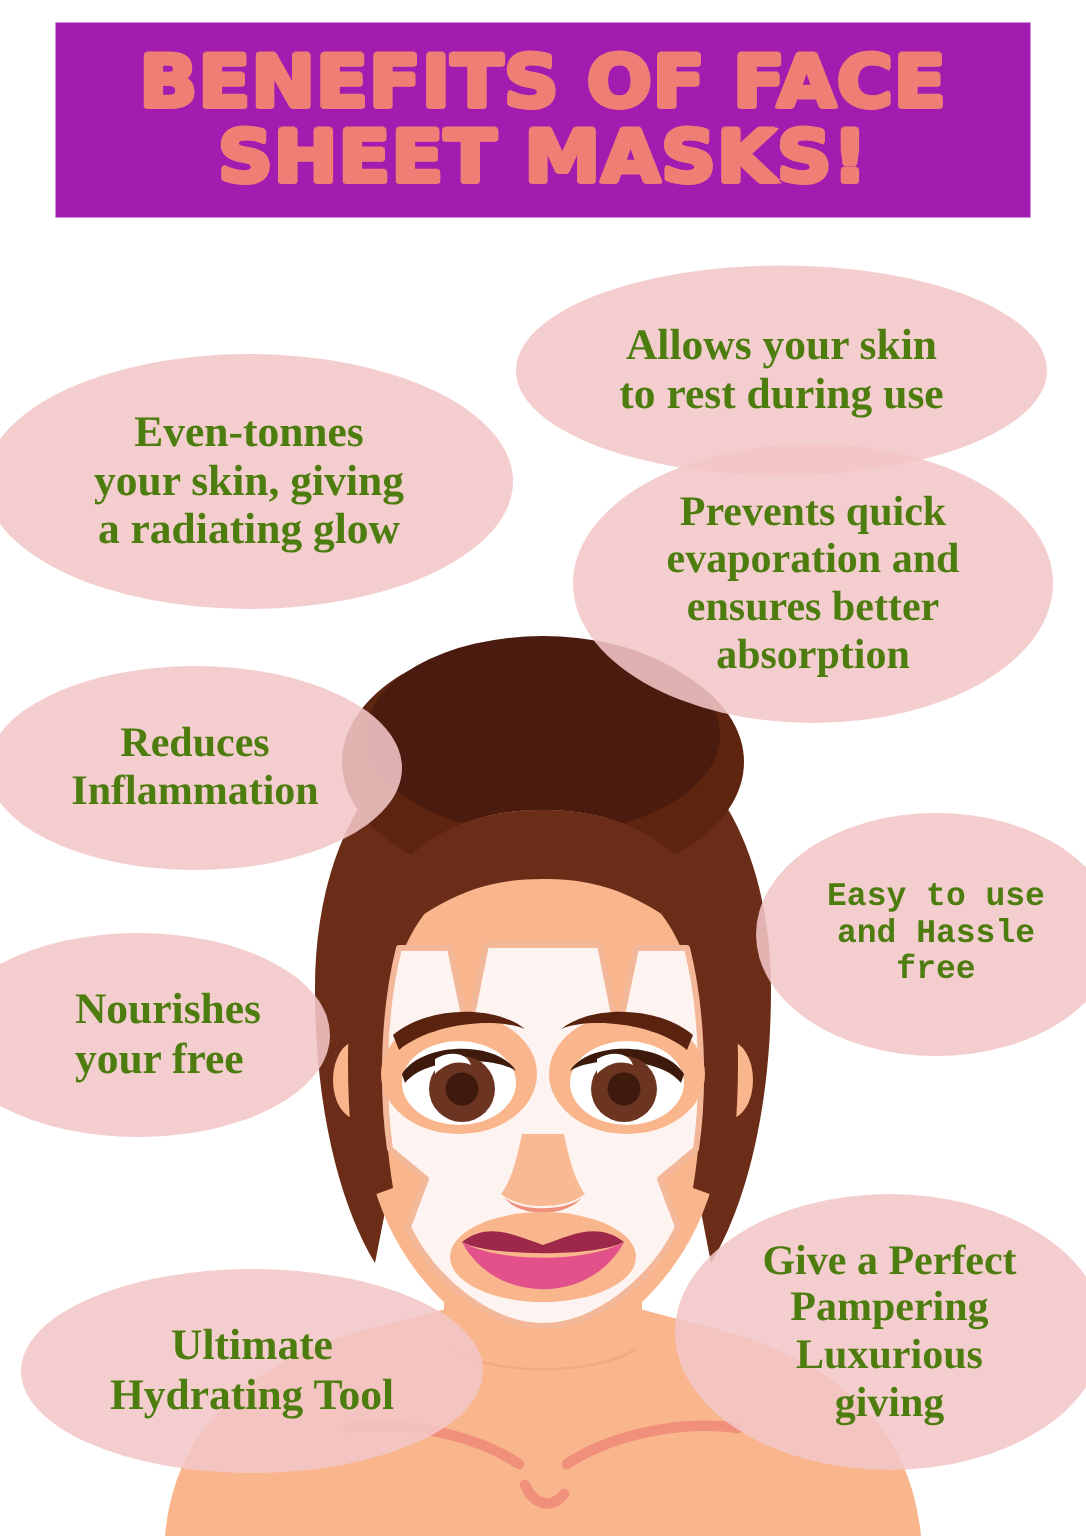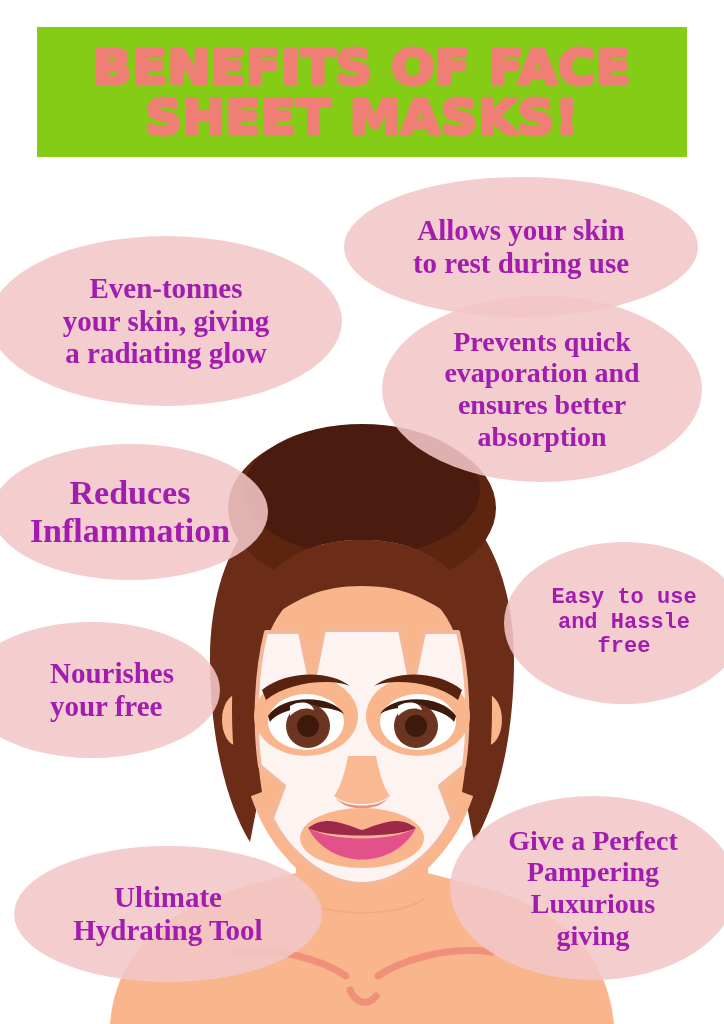--- a/index.html
+++ b/index.html
@@ -16,24 +16,24 @@
     width: 724px;
     height: 1024px;
     background: #ffffff;
     overflow: hidden;
   }
 
   
   #title-band {
     position: absolute;
     left: 37px;
-    top: 27px;
+    top: 15px;
     width: 650px;
     height: 130px;
-    background: #84cc16;
+    background: #a21caf;
     z-index: 5;
   }
   #title-text {
     position: absolute;
     left: 0;
     top: 0;
     width: 650px;
     height: 130px;
     display: flex;
     align-items: center;
@@ -71,40 +71,40 @@
     position: absolute;
     z-index: 10;
     border-radius: 50%;
     background: rgba(243, 198, 199, 0.88);
     display: flex;
     align-items: center;
     justify-content: center;
     text-align: center;
   }
   .bubble .bubble-text {
-    color: #a21caf;
+    color: #4d7c0f;
     font-family: "Liberation Serif", serif;
     font-weight: 700;
     line-height: 1.13;
     white-space: pre-line;
     padding: 0 6px;
   }
 
   
   #bubble-allows       { left: 344px; top: 177px;  width: 354px; height: 140px; }
   #bubble-allows .bubble-text { font-size: 29px; }
 
   #bubble-even-tones   { left: -10px; top: 236px;  width: 352px; height: 170px; }
   #bubble-even-tones .bubble-text { font-size: 29px; }
 
   #bubble-prevents     { left: 382px; top: 296px;  width: 320px; height: 186px; }
   #bubble-prevents .bubble-text { font-size: 28px; }
 
   #bubble-reduces      { left: -8px;  top: 444px;  width: 276px; height: 136px; }
-  #bubble-reduces .bubble-text { font-size: 34px; }
+  #bubble-reduces .bubble-text { font-size: 28px; }
 
   #bubble-easy         { left: 504px; top: 542px;  width: 240px; height: 162px; }
   #bubble-easy .bubble-text { font-size: 22px; font-family: Liberation Mono, monospace; }
 
   #bubble-nourishes    { left: -36px; top: 622px;  width: 256px; height: 136px; }
   #bubble-nourishes .bubble-text { font-size: 29px; text-align: left; padding-left: 46px; }
 
   #bubble-give         { left: 450px; top: 796px;  width: 286px; height: 184px; }
   #bubble-give .bubble-text { font-size: 28px; }
 

